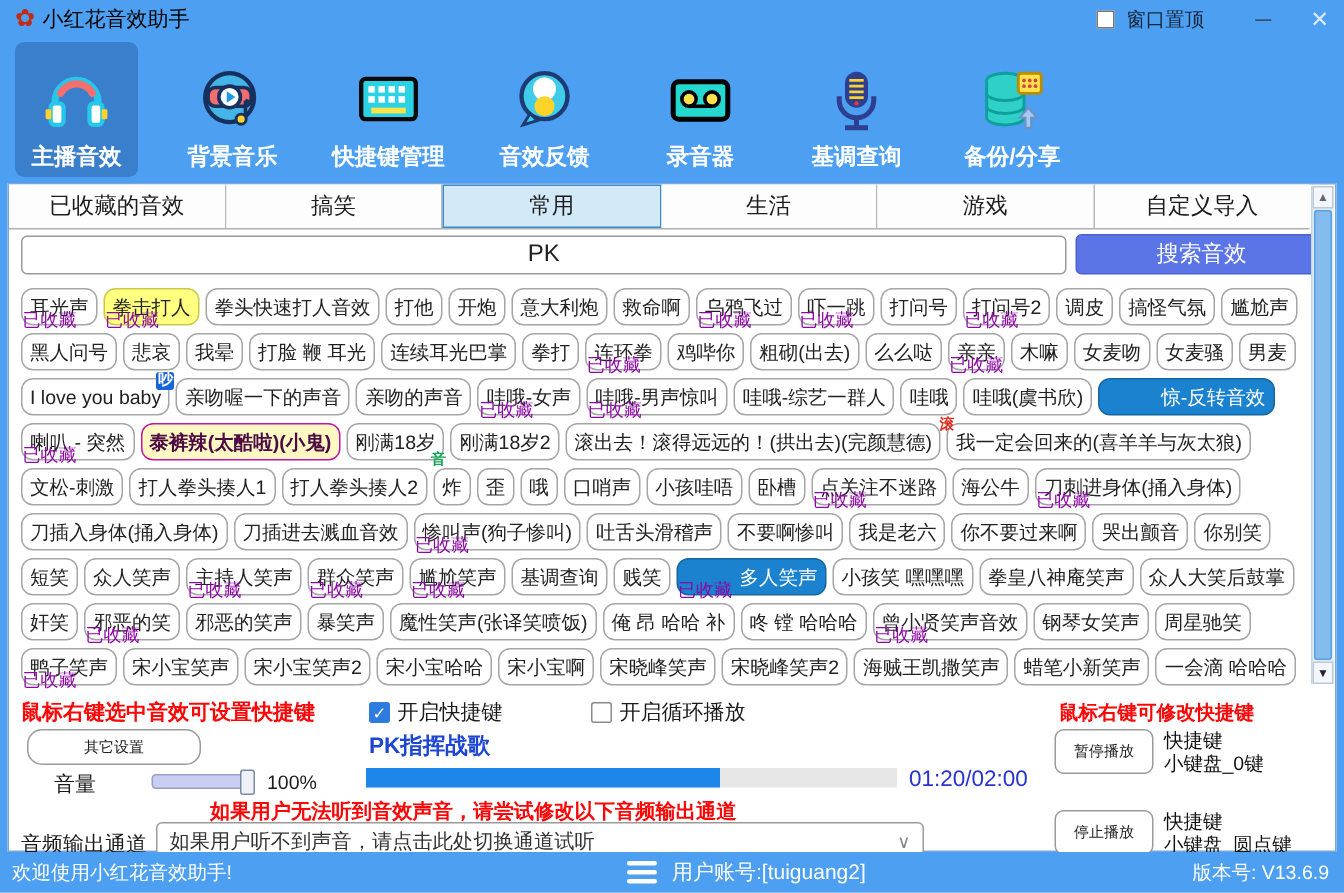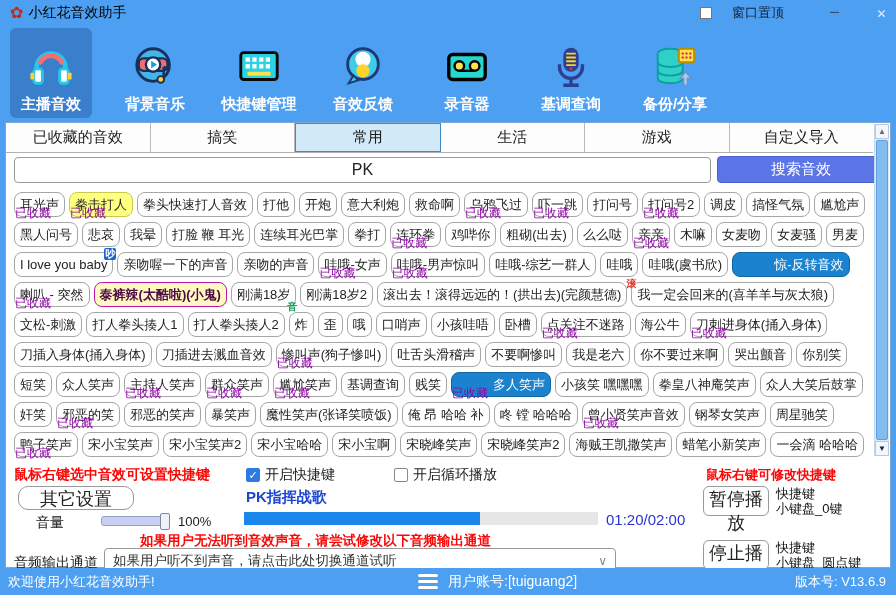--- a/index.html
+++ b/index.html
@@ -3,21 +3,21 @@
 <meta charset="utf-8">
 <style>
   * { margin:0; padding:0; box-sizing:border-box; }
   html,body { width:896px; height:595px; overflow:hidden; }
   body { font-family:"Liberation Sans","DejaVu Sans",sans-serif; background:#4d9ff1; position:relative; }
 
   
   .titlebar { height:26px; display:flex; align-items:center; padding:0 10px; background:#4d9ff1; }
   .app-flower { color:#c52a10; font-size:16px; margin-right:5px; line-height:1; }
   .app-title { font-size:14px; color:#000000; }
-  .titlebar-right { margin-left:auto; display:flex; align-items:center; gap:20px;font-family:Liberation Mono, monospace; }
+  .titlebar-right { margin-left:auto; display:flex; align-items:center; gap:8px; }
   .pin-box { width:12px; height:12px; background:#fff; border:1px solid #777; display:inline-block; }
   .pin-label { font-size:13px; color:#14243a; margin-right:26px; }
   .win-min { color:#3a4a5c; font-size:15px; font-weight:bold; margin-right:18px; cursor:default; }
   .win-close { color:#dce9ff; font-size:15px; font-weight:bold; cursor:default; }
 
   
   .toolbar { height:96px; display:flex; align-items:flex-start; padding:2px 0 0 10px; gap:22px; background:#4d9ff1; }
   .tb-item { width:82px; height:90px; display:flex; flex-direction:column; align-items:center; justify-content:flex-end; padding-bottom:4px; border-radius:6px; cursor:pointer; }
   .tb-item.active { background:#3a7fcb; }
   .tb-icon { height:56px; display:flex; align-items:center; justify-content:center; }
@@ -58,21 +58,21 @@
   
   .controls { position:relative; height:114px; }
   .red-text { color:#fb0707; font-weight:bold; font-size:14px; white-space:nowrap; }
   .hint-left { position:absolute; left:8px; top:4px; }
   .hint-right { position:absolute; left:700px; top:4px; font-size:13px; }
   .cb { position:absolute; display:flex; align-items:center; gap:5px; font-size:14px; color:#1a1a1a; cursor:pointer; }
   .cb-hotkey { left:240px; top:4px; }
   .cb-loop { left:388px; top:4px; }
   .cb-box { width:14px; height:14px; border:1px solid #8a8a8a; background:#fff; border-radius:2px; display:inline-flex; align-items:center; justify-content:center; font-size:11px; color:#fff; }
   .cb-box.checked { background:#2e7bdf; border-color:#2e7bdf; }
-  .btn { background:#fff; border:1px solid #9a9a9a; color:#222; font-size:18px; font-family:inherit; cursor:pointer; }
+  .btn { background:#fff; border:1px solid #9a9a9a; color:#222; font-size:10px; font-family:inherit; cursor:pointer; }
   .btn-other { position:absolute; left:12px; top:24px; width:116px; height:24px; border-radius:10px; }
   .now-playing { position:absolute; left:240px; top:26px; color:#1d46d2; font-size:15px; font-weight:bold; }
   .vol-label { position:absolute; left:30px; top:52px; font-size:14px; color:#1a1a1a; }
   .vol-slider { position:absolute; left:95px; top:54px; width:68px; height:10px; background:#c9cff3; border:1px solid #98a0c8; border-radius:3px; cursor:pointer; }
   .vol-thumb { position:absolute; right:-2px; top:-4px; width:10px; height:17px; background:#eef2f8; border:1px solid #7a8aa0; border-radius:2px; }
   .vol-pct { position:absolute; left:172px; top:52px; font-size:13px; color:#1a1a1a; }
   .progress { position:absolute; left:238px; top:50px; width:354px; height:13px; background:#e6e6e6; cursor:pointer; }
   .progress-fill { height:100%; background:#1d86ea; }
   .time { position:absolute; left:600px; top:49px; font-size:15px; color:#2a35cf; }
   .audio-hint { position:absolute; left:134px; top:70px; font-size:13.5px; }

